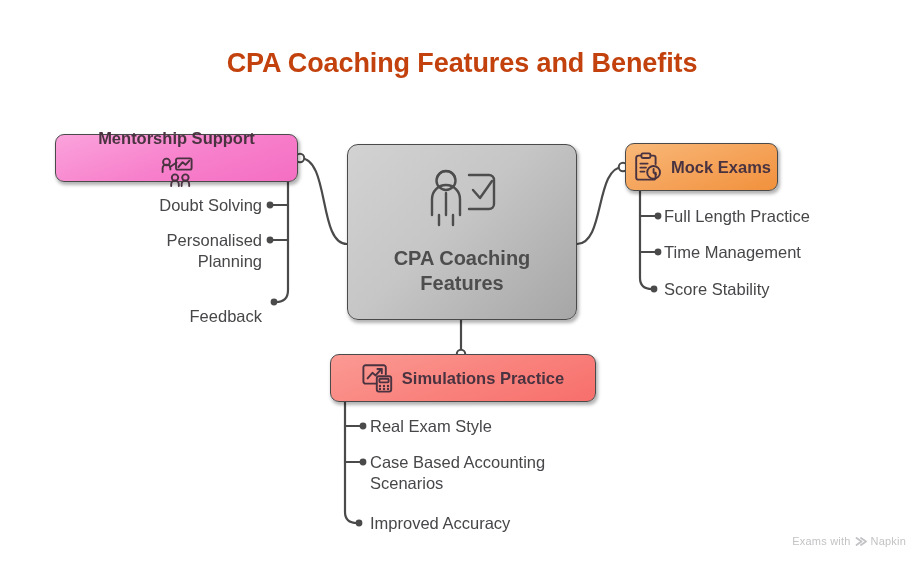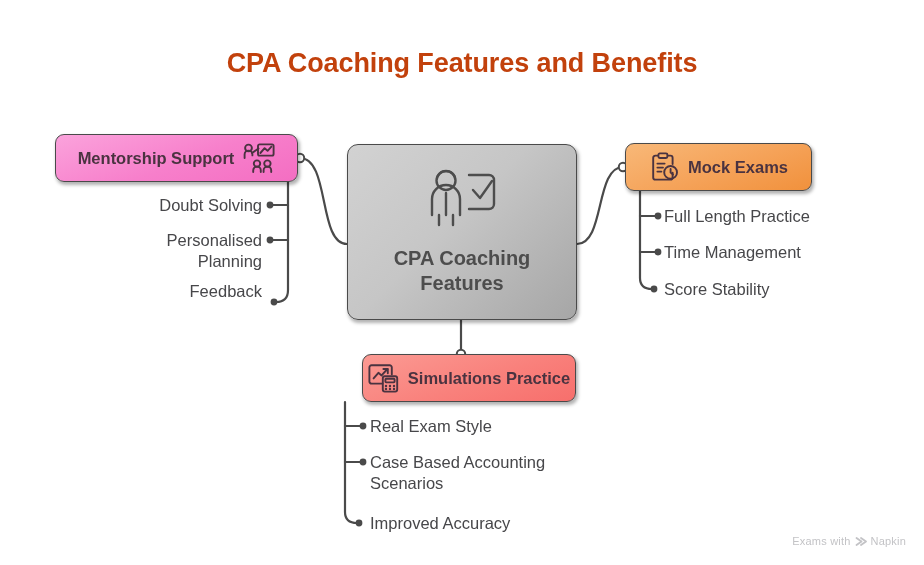--- a/index.html
+++ b/index.html
@@ -86,37 +86,37 @@
     line-height: 1.25;
   }
 
   #node-mentorship {
     left: 55px;
     top: 134px;
     width: 243px;
     height: 48px;
     padding: 16px 13px;
     background: linear-gradient(160deg, #fba3dc 0%, #f77fcb 55%, #f46ec2 100%);
+    flex-direction: column;
   }
   #node-mock {
     left: 625px;
     top: 143px;
-    width: 187px;
+    width: 153px;
     height: 48px;
     padding: 0 6px;
     background: linear-gradient(160deg, #f8b878 0%, #f5a258 55%, #f1913c 100%);
   }
   #node-simulations {
     left: 330px;
     top: 354px;
-    width: 214px;
+    width: 266px;
     height: 48px;
     padding: 0 13px;
     background: linear-gradient(160deg, #fb9a93 0%, #f9817c 55%, #f76f6c 100%);
-    margin-left: 32px;
   }
 
   
   .leaf {
     position: absolute;
     font-size: 16.5px;
     color: #47474a;
     line-height: 1.28;
     white-space: pre-line;
   }
@@ -246,21 +246,21 @@
         <rect x="14.8" y="13.2" width="14.4" height="15.4" rx="2"></rect>
         <rect x="17.4" y="15.8" width="9.2" height="3.6" rx="0.8"></rect>
         <path d="M18 23 L18 23.01 M22 23 L22 23.01 M26 23 L26 23.01 M18 26 L18 26.01 M22 26 L22 26.01 M26 26 L26 26.01" stroke-width="2.4"></path>
       </svg>
     </span>
     <span class="label">Simulations Practice</span>
   </div>
 
   <div class="leaf right-align" style="right:662px; top:195px; width:230px;">Doubt Solving</div>
   <div class="leaf right-align" style="right:662px; top:230px; width:160px;">Personalised Planning</div>
-  <div class="leaf right-align" style="right:662px; top:281px; width:230px;">Feedback</div>
+  <div class="leaf right-align" style="right:662px; top:306px; width:230px;">Feedback</div>
 
   <div class="leaf left-align" style="left:664px; top:206px; width:240px;">Full Length Practice</div>
   <div class="leaf left-align" style="left:664px; top:242px; width:240px;">Time Management</div>
   <div class="leaf left-align" style="left:664px; top:279px; width:240px;">Score Stability</div>
 
   <div class="leaf left-align" style="left:370px; top:416px; width:280px;">Real Exam Style</div>
   <div class="leaf left-align" style="left:370px; top:452px; width:230px;">Case Based Accounting Scenarios</div>
   <div class="leaf left-align" style="left:370px; top:513px; width:280px;">Improved Accuracy</div>
 
   <div id="watermark">

